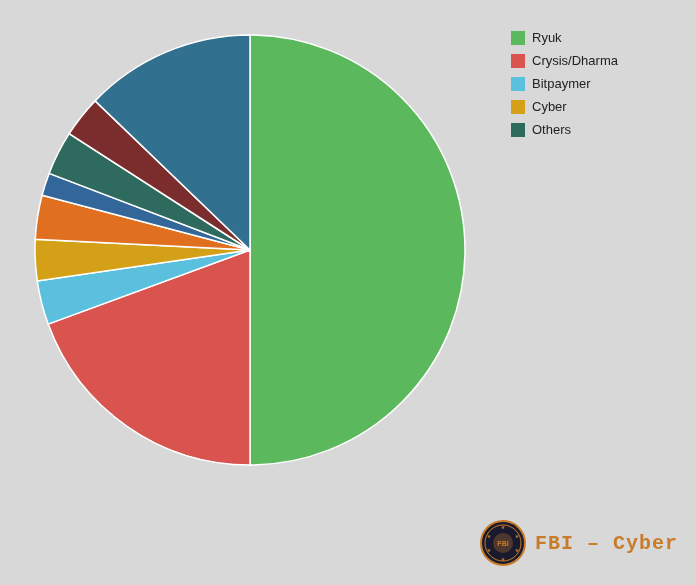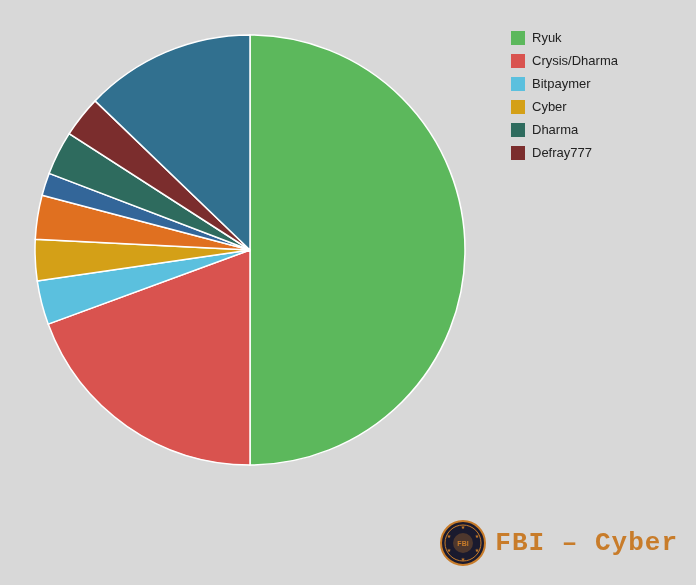--- a/index.html
+++ b/index.html
@@ -49,21 +49,21 @@
       right: 18px;
       display: flex;
       align-items: center;
       gap: 8px;
     }
     .fbi-seal {
       width: 48px;
       height: 48px;
     }
     .fbi-text {
-      font-size: 26px;
+      font-size: 20px;
       font-family: 'Courier New', monospace;
       color: #c87c2a;
       font-weight: bold;
       letter-spacing: 1px;
     }
   </style>
 </head>
 <body>
 
 <div class="chart-container">
@@ -92,25 +92,21 @@
   <div class="legend-item">
     <div class="legend-color" style="background:#5bc0de;"></div>
     <span class="legend-label">Bitpaymer</span>
   </div>
   <div class="legend-item">
     <div class="legend-color" style="background:#d4a017;"></div>
     <span class="legend-label">Cyber</span>
   </div>
   <div class="legend-item">
     <div class="legend-color" style="background:#2e6b5e;"></div>
-    <span class="legend-label">Dharma</span>
-  </div>
-  <div class="legend-item">
-    <div class="legend-color" style="background:#7b2d2d;"></div>
-    <span class="legend-label">Defray777</span>
+    <span class="legend-label">Others</span>
   </div>
 </div>
 
 <div class="fbi-logo">
   <svg class="fbi-seal" viewBox="0 0 48 48">
     <circle cx="24" cy="24" r="22" fill="#1a1a2e" stroke="#c87c2a" stroke-width="2"></circle>
     <circle cx="24" cy="24" r="18" fill="none" stroke="#c87c2a" stroke-width="1"></circle>
     <circle cx="24" cy="24" r="10" fill="#c87c2a" opacity="0.3"></circle>
 
     <text x="24" y="10" text-anchor="middle" fill="#c87c2a" font-size="5">★</text>

